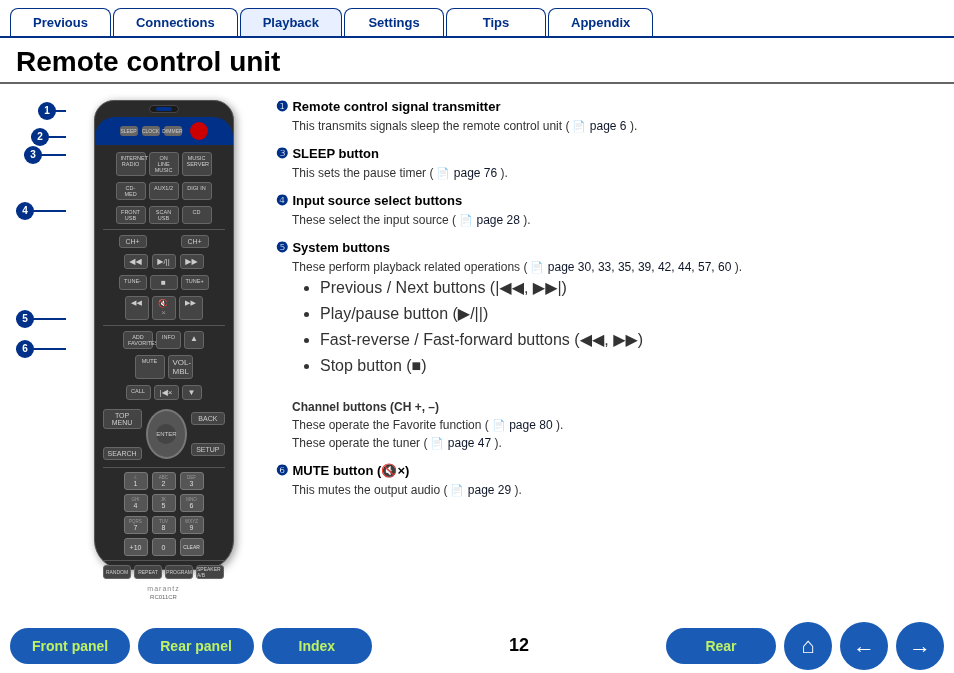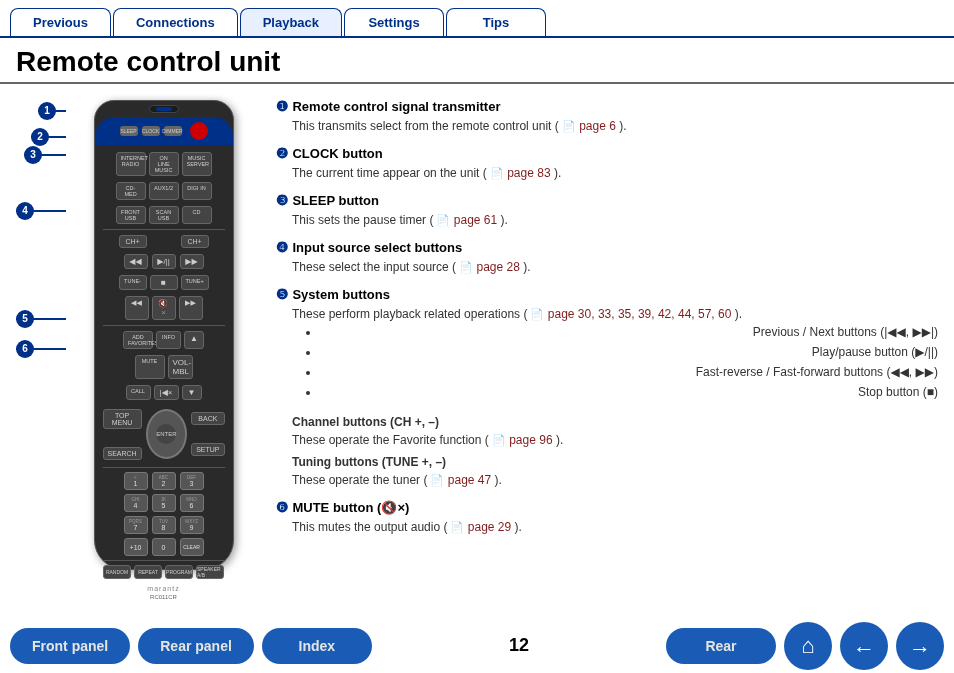--- a/index.html
+++ b/index.html
@@ -88,28 +88,27 @@
       font-size: 14px;
     }
 
     .section-body {
       font-size: 12px;
       color: #333;
       margin-left: 16px;
     }
 
     .link-ref {
-      color: #7f1d1d;
+      color: #0f172a;
       font-size: 12px;
     }
 
     .bullet-list {
       margin-left: 28px;
-      font-size: 12px;
-      text-align: right;
+      font-size: 16px;
     }
 
     .bullet-list li {
       list-style: disc;
       margin-bottom: 2px;
     }
 
     
     .bottom-nav {
       position: absolute;
@@ -119,21 +118,21 @@
       height: 55px;
       background: #fff;
       display: flex;
       align-items: center;
       padding: 6px 10px;
       gap: 8px;
     }
 
     .bottom-btn {
       background: #1a5cb5;
-      color: #e5e5e5;
+      color: #bef264;
       border: none;
       border-radius: 25px;
       padding: 10px 22px;
       font-size: 14px;
       font-weight: bold;
       cursor: pointer;
       min-width: 110px;
       text-align: center;
     }
 
@@ -349,20 +348,21 @@
   </style>
 </head>
 <body>
 
 <div class="top-nav">
   <div class="nav-tab">Previous</div>
   <div class="nav-tab">Connections</div>
   <div class="nav-tab active">Playback</div>
   <div class="nav-tab">Settings</div>
   <div class="nav-tab">Tips</div>
+  <div class="nav-tab">Appendix</div>
 </div>
 
 <div class="page-title">Remote control unit</div>
 
 <div class="main-content">
 
   <div class="remote-area">
     <div class="remote-img-wrapper">
 
       <div class="callouts-left">
@@ -551,45 +551,35 @@
     </div>
   </div>
 
   <div class="right-content">
     <div class="right-content-scroll">
 
       <div class="section-item">
         <span class="section-num">❶ </span>
         <span class="section-title">Remote control signal transmitter</span>
         <div class="section-body">
-          <span>This transmits select from the remote control unit (</span>
+          <span>This transmits signals sleep the remote control unit (</span>
           <span style="font-size:11px;">📄</span>
           <span class="link-ref">page 6</span>
           <span>).</span>
         </div>
       </div>
 
-      <div class="section-item">
-        <span class="section-num">❷ </span>
-        <span class="section-title">CLOCK button</span>
-        <div class="section-body">
-          <span>The current time appear on the unit (</span>
-          <span style="font-size:11px;">📄</span>
-          <span class="link-ref">page 83</span>
-          <span>).</span>
-        </div>
-      </div>
 
       <div class="section-item">
         <span class="section-num">❸ </span>
         <span class="section-title">SLEEP button</span>
         <div class="section-body">
           <span>This sets the pause timer (</span>
           <span style="font-size:11px;">📄</span>
-          <span class="link-ref">page 61</span>
+          <span class="link-ref">page 76</span>
           <span>).</span>
         </div>
       </div>
 
       <div class="section-item">
         <span class="section-num">❹ </span>
         <span class="section-title">Input source select buttons</span>
         <div class="section-body">
           <span>These select the input source (</span>
           <span style="font-size:11px;">📄</span>
@@ -607,31 +597,28 @@
             <span style="font-size:11px;">📄</span>
             <span class="link-ref">page 30, 33, 35, 39, 42, 44, 57, 60</span>
             <span>).</span>
           </div>
           <ul class="bullet-list">
             <li>Previous / Next buttons (|◀◀, ▶▶|)</li>
             <li>Play/pause button (▶/||)</li>
             <li>Fast-reverse / Fast-forward buttons (◀◀, ▶▶)</li>
             <li>Stop button (■)</li>
           </ul>
-          <div style="margin-top:12px;">
+          <div style="margin-top:20px;">
             <strong>Channel buttons (CH +, –)</strong>
           </div>
           <div>
             <span>These operate the Favorite function (</span>
             <span style="font-size:11px;">📄</span>
-            <span class="link-ref">page 96</span>
+            <span class="link-ref">page 80</span>
             <span>).</span>
-          </div>
-          <div style="margin-top:4px;">
-            <strong>Tuning buttons (TUNE +, –)</strong>
           </div>
           <div>
             <span>These operate the tuner (</span>
             <span style="font-size:11px;">📄</span>
             <span class="link-ref">page 47</span>
             <span>).</span>
           </div>
         </div>
       </div>
 

